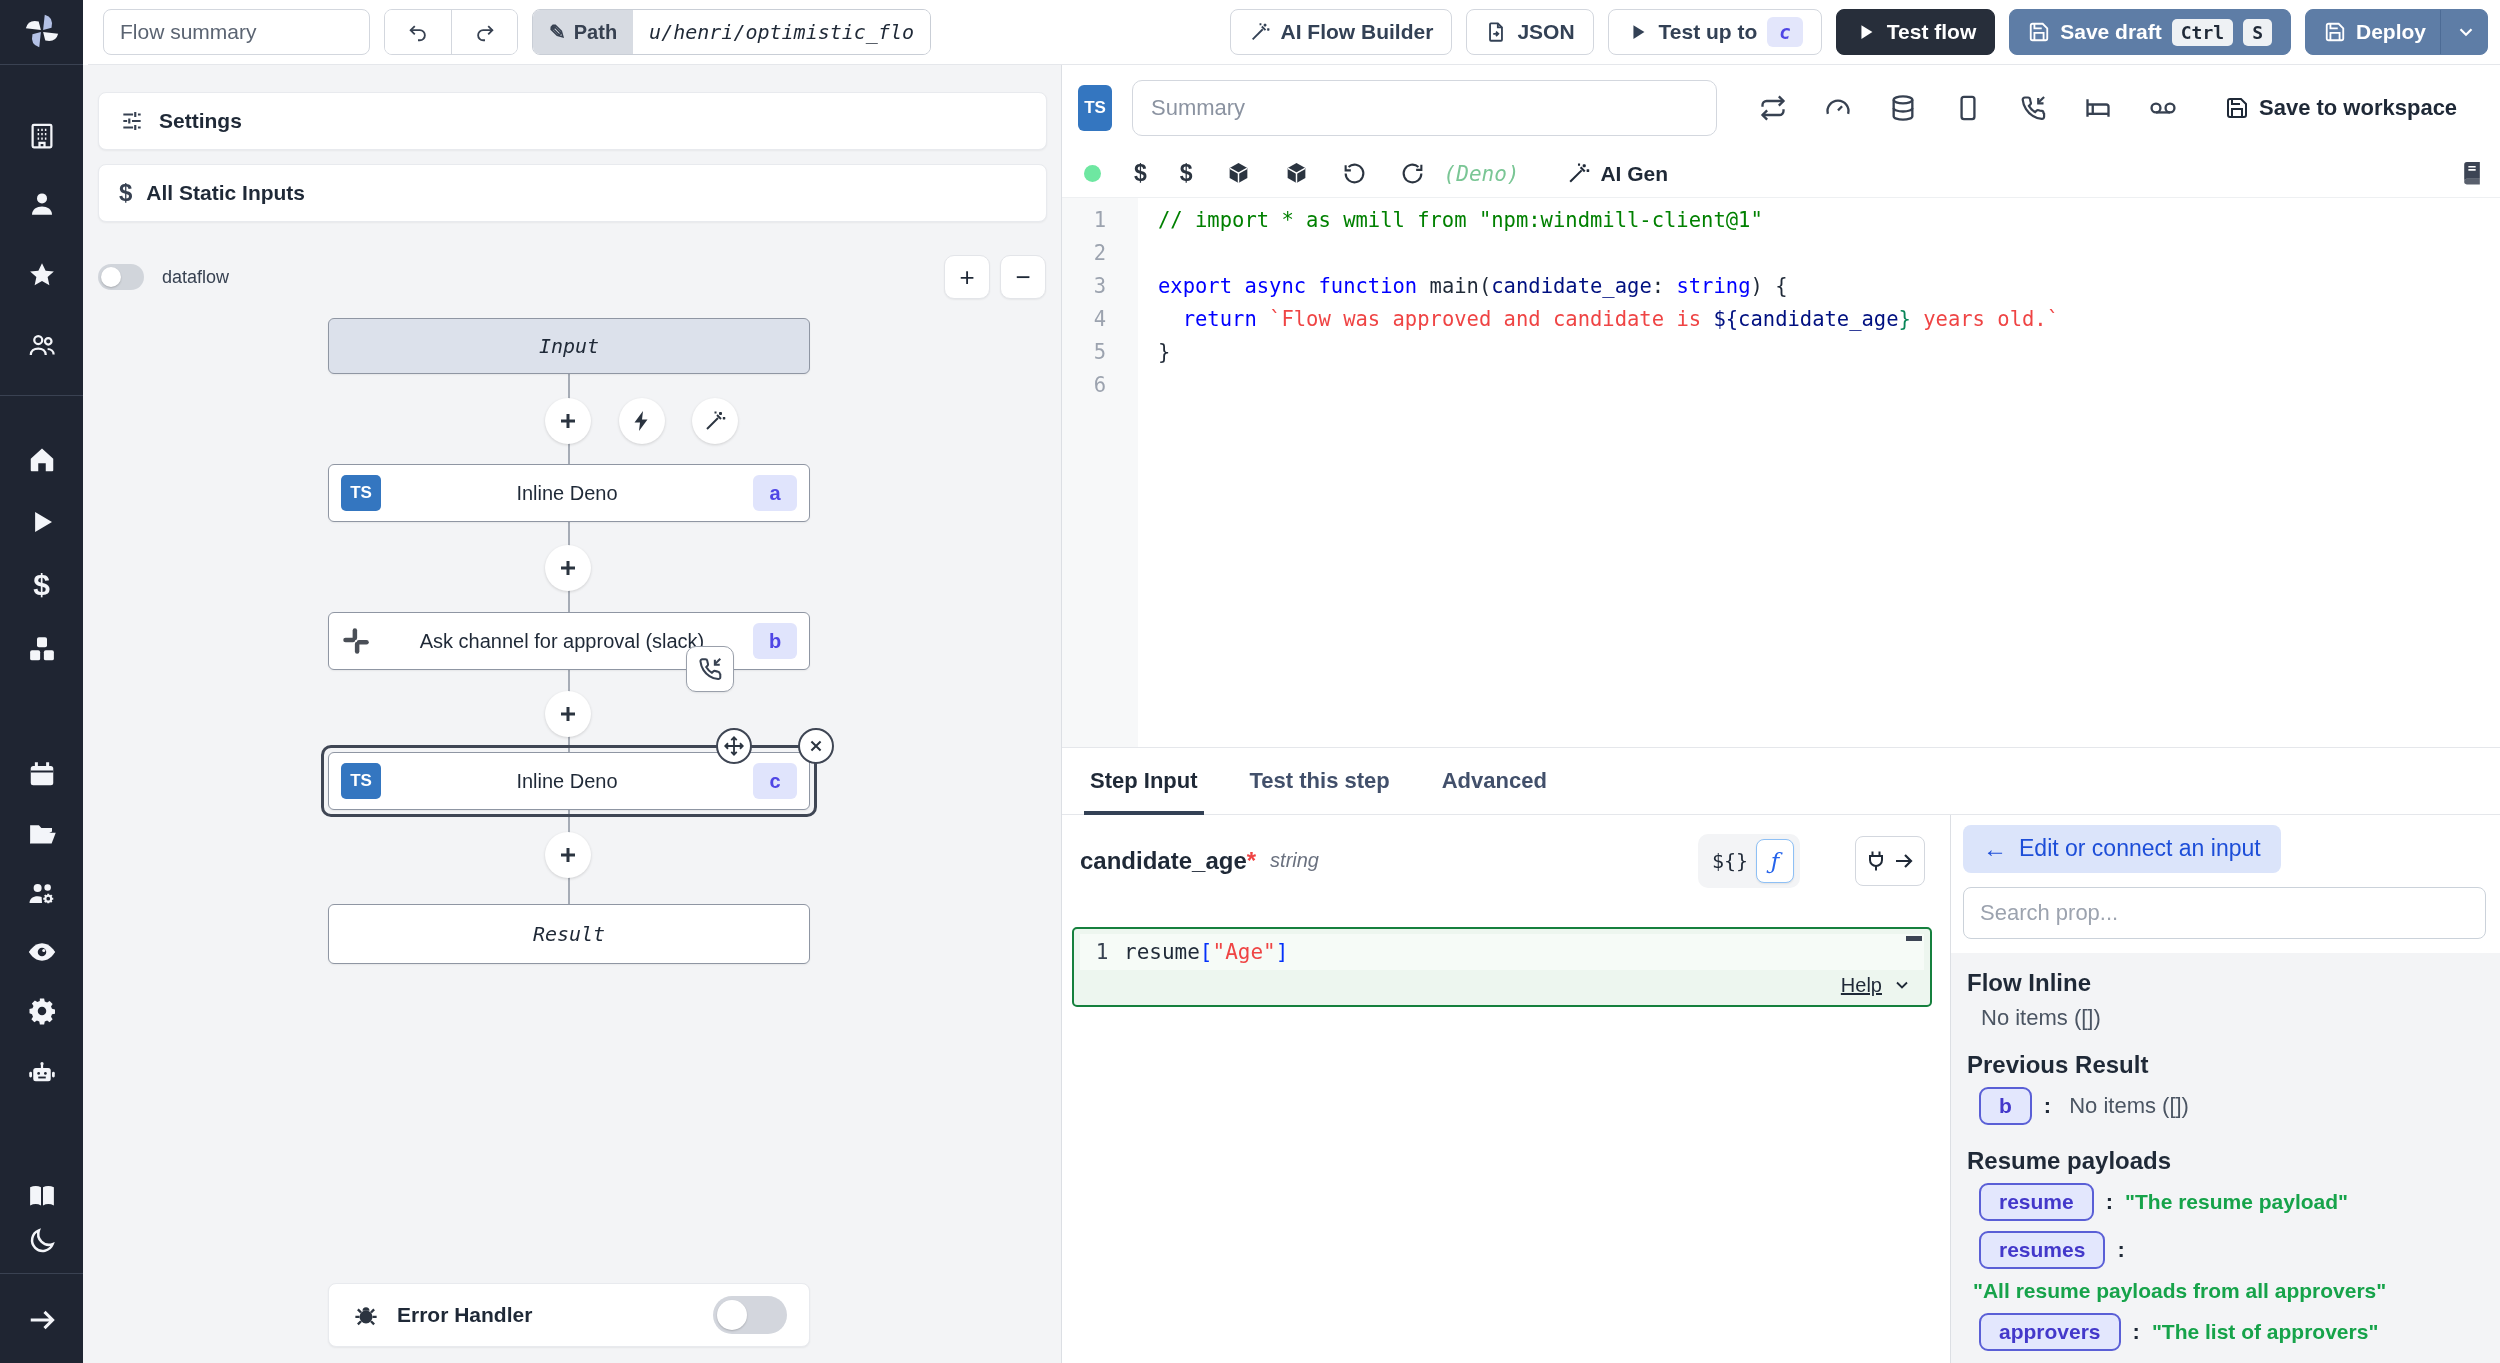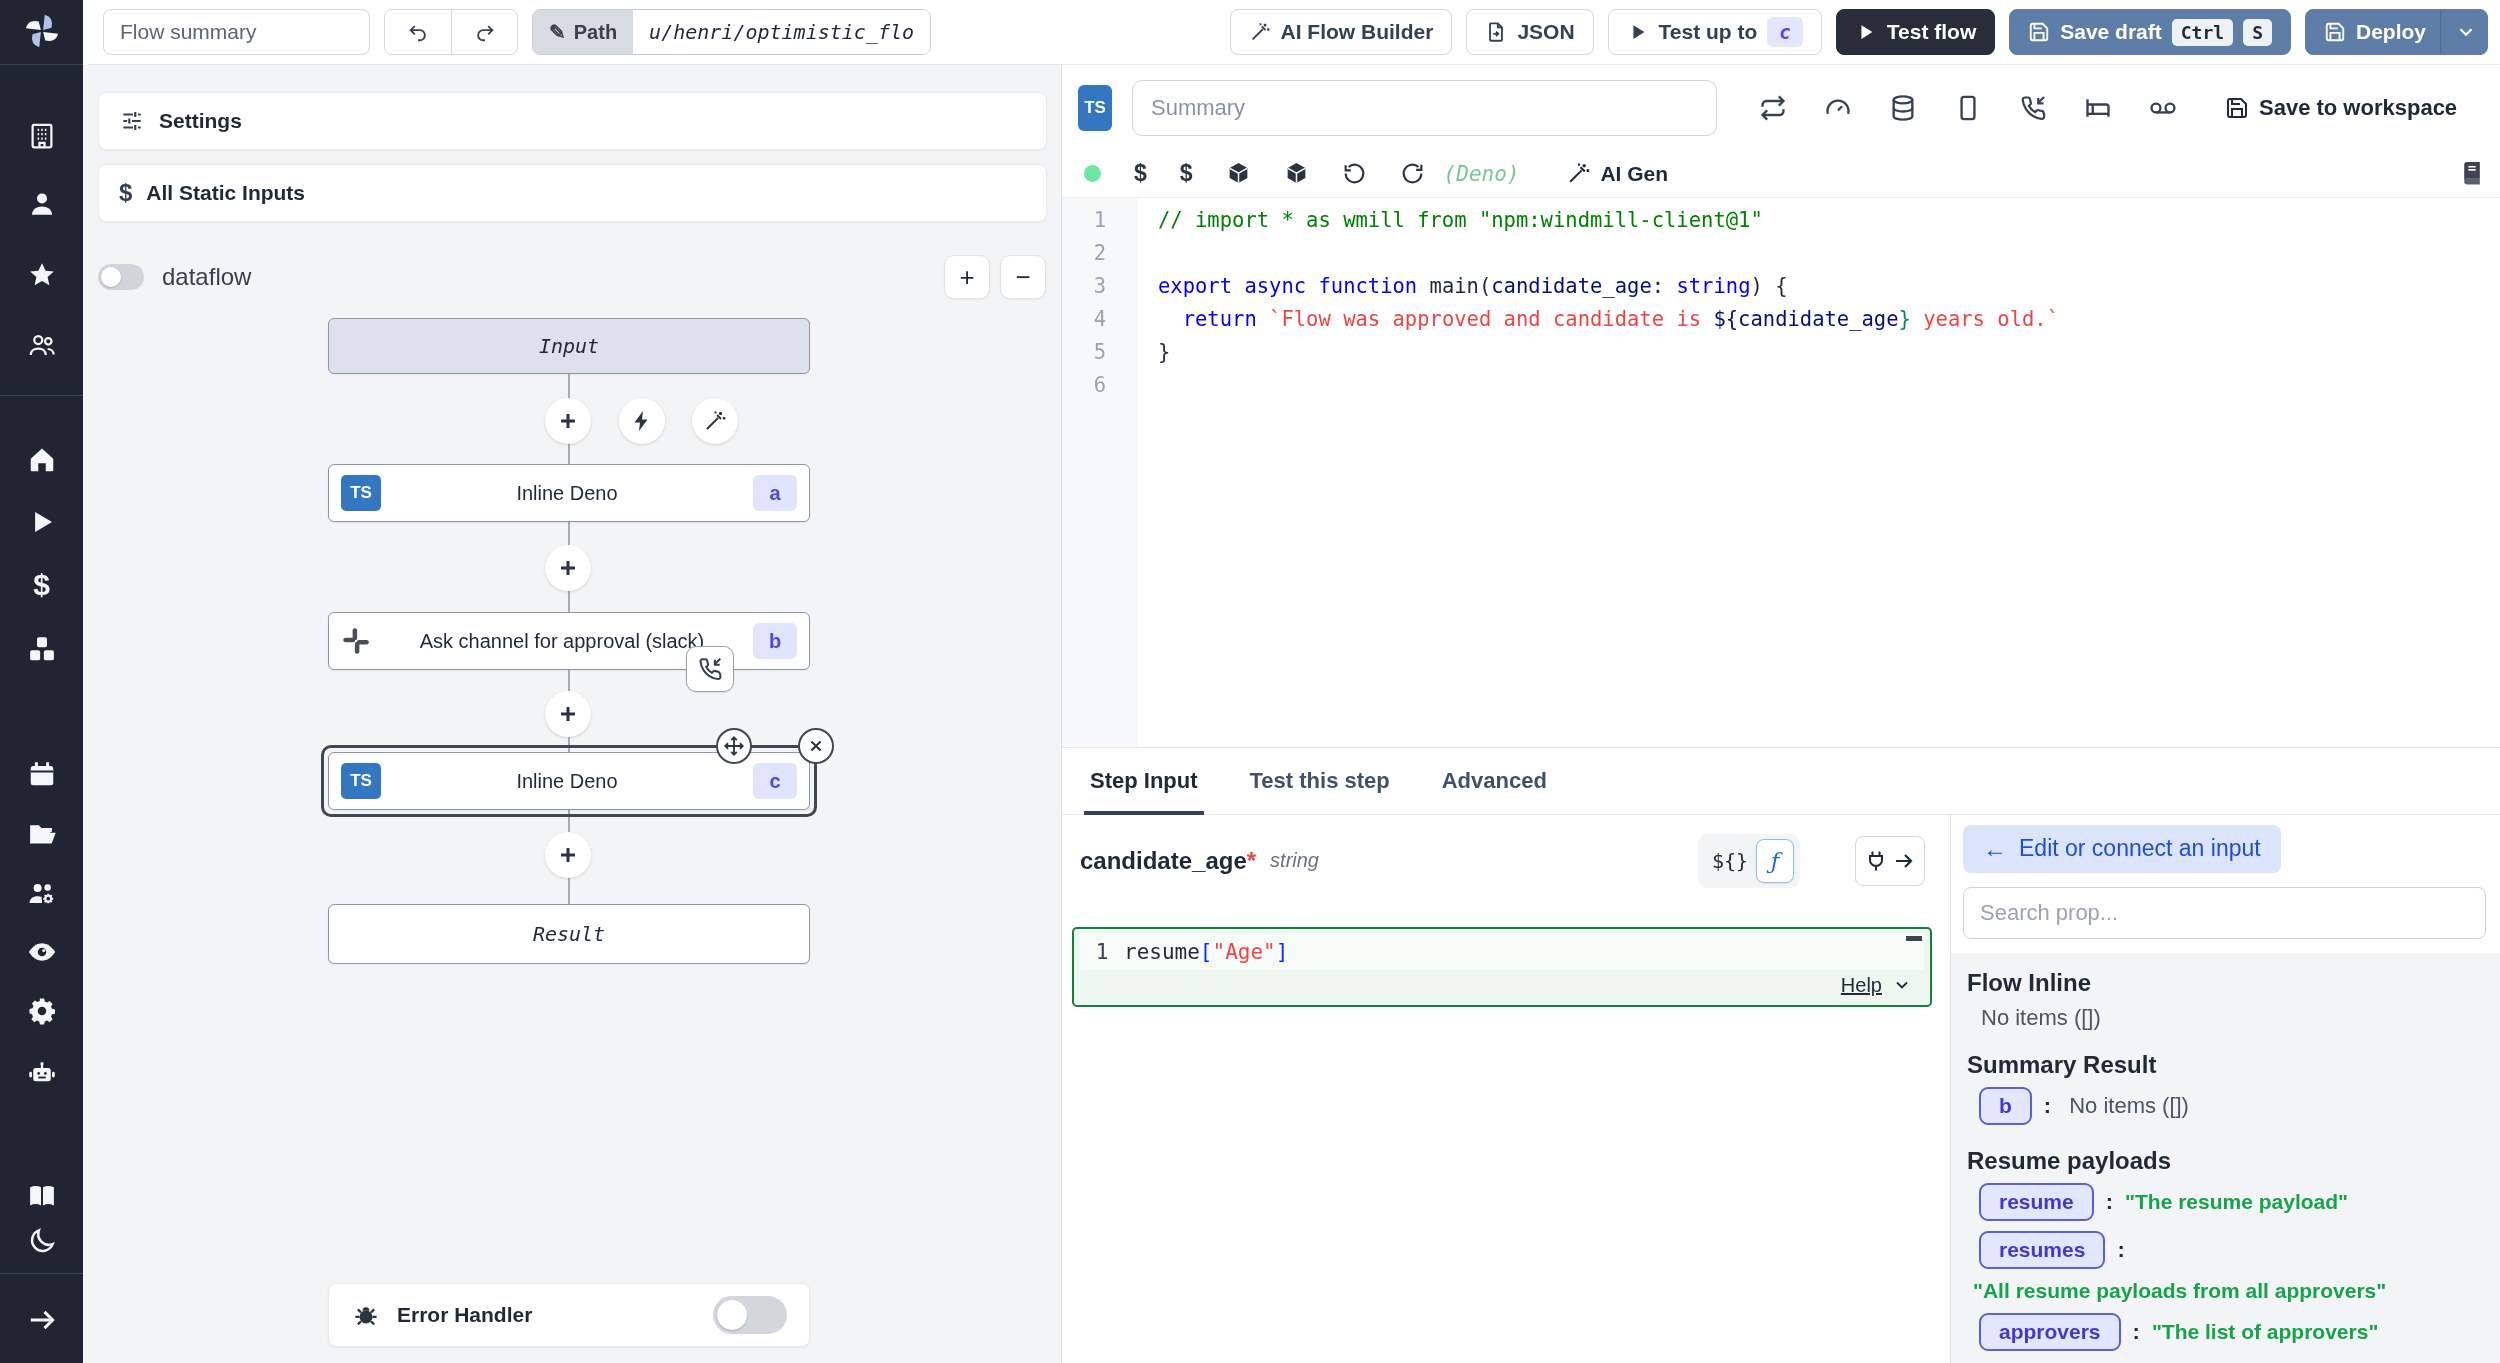--- a/index.html
+++ b/index.html
@@ -35,21 +35,21 @@
   .deploy-split { width:1px; align-self:stretch; background:#4c6b95; margin:0 4px; }
 
   
   .flow-panel { position:absolute; left:83px; top:65px; width:979px; bottom:0; background:#f3f4f6; border-right:1px solid #dcdfe4; overflow:hidden; }
   .frow { position:absolute; left:15px; width:949px; height:58px; background:#fff; border:1px solid #e8eaee; border-radius:8px; box-shadow:0 1px 2px rgba(0,0,0,.05); display:flex; align-items:center; gap:14px; padding:0 20px; font-size:21px; font-weight:bold; color:#1f2937; cursor:pointer; }
   .frow svg { width:26px; height:26px; color:#374151; }
   .dollar-ic { font-size:24px; font-weight:bold; color:#374151; }
   .dataflow-row { position:absolute; left:15px; top:190px; right:15px; height:44px; display:flex; align-items:center; gap:18px; }
   .toggle { width:46px; height:26px; border-radius:13px; background:#d1d5db; position:relative; cursor:pointer; flex:none; }
   .toggle::after { content:""; position:absolute; left:3px; top:3px; width:20px; height:20px; border-radius:50%; background:#fff; box-shadow:0 1px 2px rgba(0,0,0,.2); }
-  .dataflow-label { font-size:24px; color:#374151; }
+  .dataflow-label { font-size:18px; color:#374151; }
   .zoom-btns { margin-left:auto; display:flex; gap:10px; }
   .zoom-btn { width:46px; height:44px; background:#fff; border:1px solid #e3e5e9; border-radius:10px; box-shadow:0 1px 2px rgba(0,0,0,.06); font-size:26px; color:#1f2937; cursor:pointer; display:flex; align-items:center; justify-content:center; }
 
   .vline { position:absolute; left:485px; top:300px; width:2px; height:540px; background:#a6acb6; }
   .gnode { position:absolute; left:245px; width:482px; background:#fff; border:1.5px solid #8f96a3; border-radius:6px; box-shadow:0 1px 2px rgba(0,0,0,.06); display:flex; align-items:center; padding:0 12px; cursor:pointer; }
   .gnode .nlabel { flex:1; text-align:center; font-size:20px; color:#1f2937; }
   .ts-badge { width:40px; height:36px; background:#3476c0; color:#fff; border-radius:5px; display:flex; align-items:center; justify-content:center; font-weight:bold; font-size:17px; flex:none; }
   .node-id { background:#e0e4fc; color:#4f46e5; font-weight:bold; border-radius:6px; width:44px; height:36px; display:flex; align-items:center; justify-content:center; font-size:20px; flex:none; }
   .circ { position:absolute; width:46px; height:46px; border-radius:50%; background:#fff; box-shadow:0 1px 3px rgba(0,0,0,.15); display:flex; align-items:center; justify-content:center; color:#2b3440; cursor:pointer; }
   .circ svg { width:24px; height:24px; }
@@ -606,21 +606,21 @@
           <div class="back-chip">
             <span class="arrow">←</span>
             <span>Edit or connect an input</span>
           </div>
           <input class="prop-search" placeholder="Search prop..." style="">
         </div>
         <div class="props-body">
           <div class="ph3">Flow Inline</div>
           <div class="pempty">No items ([])</div>
 
-          <div class="ph3">Summary Result</div>
+          <div class="ph3">Previous Result</div>
           <div class="prow" style="margin-bottom:22px">
             <span class="pill">b</span>
             <span class="pcolon">:</span>
             <span class="pempty" style="margin:0;padding-left:6px">No items ([])</span>
           </div>
 
           <div class="ph3">Resume payloads</div>
           <div class="prow">
             <span class="pill">resume</span>
             <span class="pcolon">:</span>

